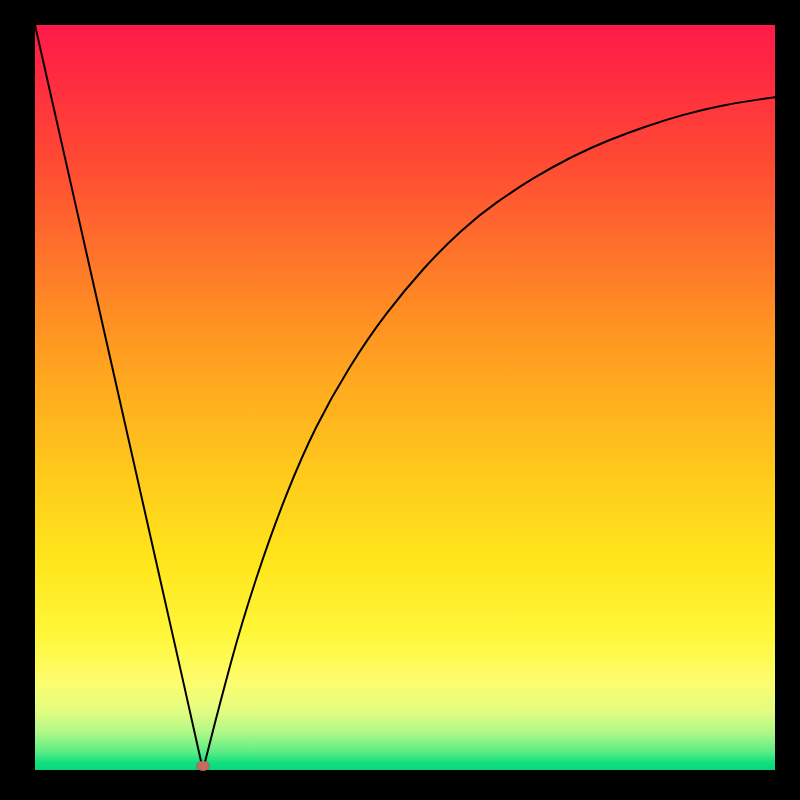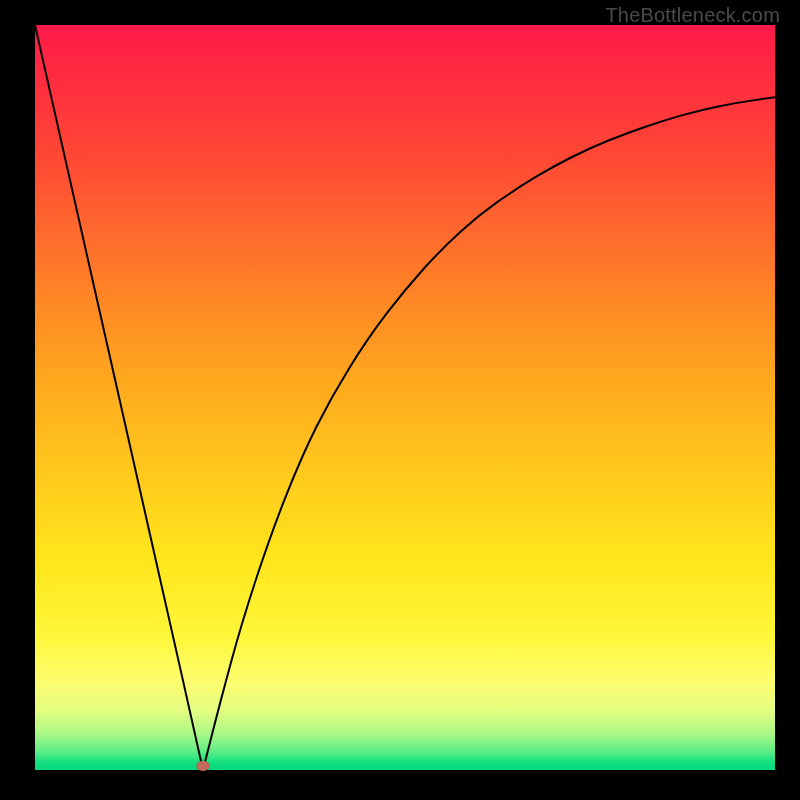--- a/index.html
+++ b/index.html
@@ -65,21 +65,20 @@
     font-size: 20px;
     font-weight: 500;
     letter-spacing: 0.2px;
   }
 </style>
 </head>
 <body>
 
 <div class="frame">
 
-  <div class="watermark">TheBottleneck.com</div>
 
   <div class="plot-area">
     <svg class="curve" viewBox="0 0 740 745" preserveAspectRatio="none">
       <path id="curve-path" fill="none" stroke="#000" stroke-width="2" stroke-linecap="round" stroke-linejoin="round" d="M 0 0 L 37 163.89999999999998 L 74 327.79999999999995 L 111 491.7 L 148 655.6 L 167.98 745 Q 167.98 745 176.49 711.475 Q 185 677.95 196.10000000000002 636.975 Q 207.20000000000002 596 222 551.3 Q 236.8 506.6 251.6 469.35 Q 266.4 432.1 281.2 402.3 Q 296 372.5 314.5 342.70000000000005 Q 333 312.90000000000003 351.5 288.6875 Q 370 264.47499999999997 388.5 243.98749999999998 Q 407.00000000000006 223.5 425.5 206.7375 Q 444 189.97500000000002 462.5 176.9375 Q 481 163.89999999999998 499.5 152.72499999999997 Q 518 141.54999999999995 536.5 132.2375 Q 555 122.92500000000007 573.5 115.47500000000002 Q 592 108.02499999999998 610.5 101.6925 Q 629 95.36000000000001 647.5 90.14500000000004 Q 666 84.93000000000006 684.5 81.20500000000004 Q 703 77.48000000000002 721.5 74.8725 L 740 72.26499999999999"></path>
     </svg>
     <div class="marker" id="marker" style="left: 167.98px; top: 741.275px;"></div>
   </div>
 
 </div>
 

